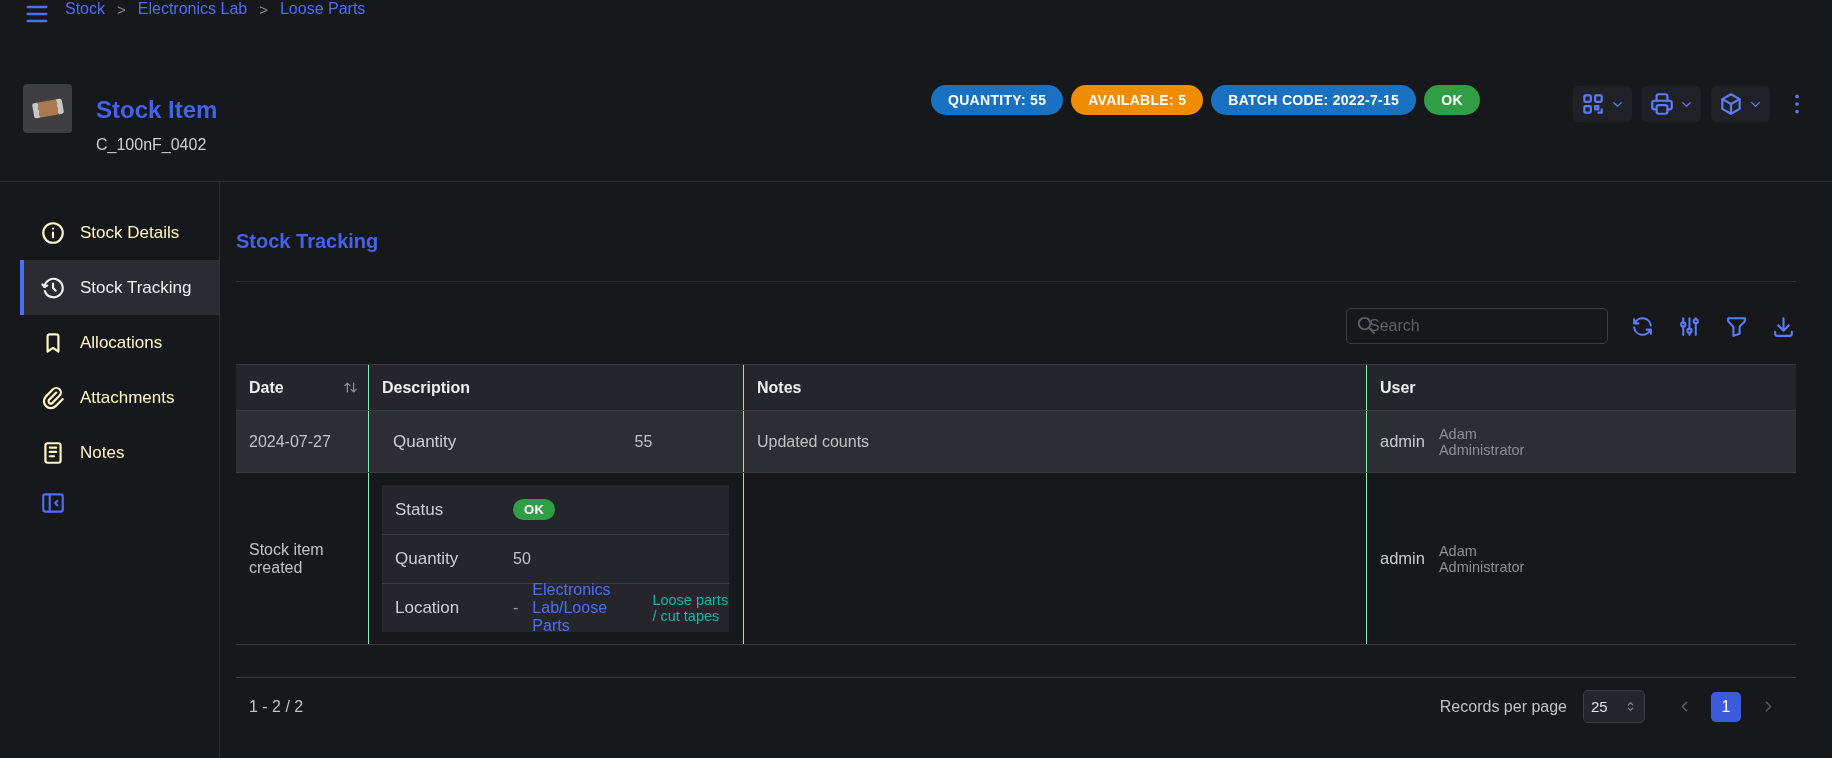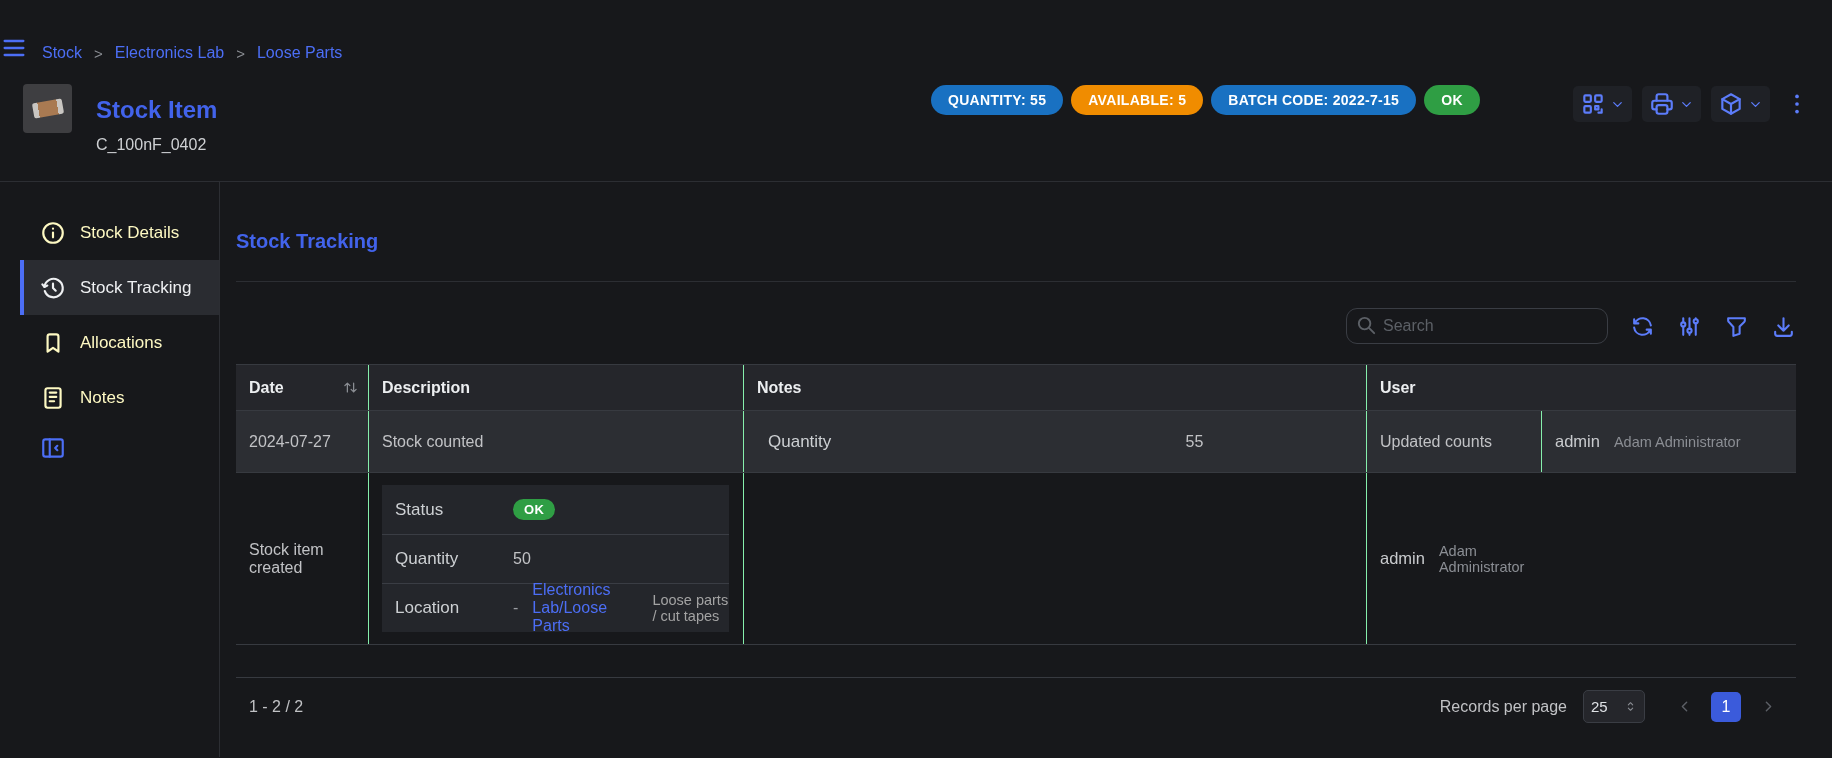--- a/index.html
+++ b/index.html
@@ -6,21 +6,21 @@
   html,body { width:1832px; height:758px; }
   body {
     background:#17181b; color:#c1c2c5;
     font-family:"Liberation Sans", sans-serif; font-size:16px;
     overflow:hidden; position:relative;
   }
   svg { display:block; }
   .ic { stroke:currentColor; fill:none; stroke-width:2; stroke-linecap:round; stroke-linejoin:round; }
 
   
-  .topbar { height:62px; display:flex; align-items:flex-end; gap:14px; }
+  .topbar { height:62px; display:flex; align-items:flex-start; padding-left:23px; gap:14px; }
   .burger { color:#4c6ef5; cursor:pointer; }
   .breadcrumb { display:flex; align-items:center; gap:12px; }
   .breadcrumb a { color:#4c6ef5; text-decoration:none; cursor:pointer; }
   .crumb-sep { color:#8b8e94; font-size:15px; }
 
   
   .pagehead { position:relative; height:119px; padding:22px 20px 0 23px; display:flex; }
   .thumb { width:49px; height:49px; background:#3e3e41; border-radius:4px;
            display:flex; align-items:center; justify-content:center; cursor:pointer; }
   .cap-body { width:30px; height:15px; border-radius:2px; transform:rotate(-10deg);
@@ -49,21 +49,21 @@
   .side-collapse { margin-top:10px; padding-left:40px; color:#4c6ef5; cursor:pointer; }
 
   .main { flex:1; padding:0 36px 0 16px; }
   .sect-heading { margin-top:46px; font-size:20px; line-height:26px; color:#4263eb; font-weight:bold; }
   .hr { height:1px; background:#2c2e33; margin-top:27px; }
 
   
   .toolbar { margin-top:26px; height:36px; display:flex; justify-content:flex-end; align-items:center; gap:22px; }
   .search { position:relative; width:262px; height:36px; }
   .search input { width:100%; height:100%; background:transparent; border:1px solid #3a3d44;
-                  border-radius:11px; padding:0 10px 0 36px; color:#c1c2c5; font-size:16px;
+                  border-radius:5px; padding:0 10px 0 22px; color:#c1c2c5; font-size:16px;
                   font-family:inherit; outline:none; }
   .search input::placeholder { color:#5c6066; }
   .search-ic { position:absolute; left:9px; top:6px; color:#5c6066; }
   .tbtn { background:none; border:none; color:#5c7cfa; cursor:pointer; padding:0; }
 
   
   .tbl { margin-top:20px; }
   .trow { display:grid; grid-template-columns:133px 375px 623px 175px 1fr;
           border-bottom:1px solid #373a40; }
   .trow > div:not(:last-child) { border-right:1px solid #86efac; }
@@ -81,21 +81,21 @@
 
   .subtable { margin:12px 14px 12px 13px; width:calc(100% - 27px); background:#24262b; }
   .subrow { height:49px; display:flex; align-items:center; padding-left:13px; }
   .subrow + .subrow { border-top:1px solid #3a3d44; }
   .sublabel { width:118px; flex-shrink:0; font-size:17px; color:#cdd0d3; }
   .okbadge { color:#fff; font-size:13px; font-weight:bold; padding:3px 11px;
              border-radius:11px; letter-spacing:.3px; }
   .subval { font-size:16px; }
   .loc-dash { color:#9a9da2; margin-right:14px; }
   .loc-link { color:#4c6ef5; text-decoration:none; cursor:pointer; font-size:16px; }
-  .loc-desc { margin-left:16px; font-size:14.5px; color:#a3a3a3; }
+  .loc-desc { margin-left:16px; font-size:14.5px; color:#14b8a6; }
 
   
   .tfoot { margin-top:32px; border-top:1px solid #373a40; height:58px;
            display:flex; align-items:center; justify-content:space-between; padding:0 13px; }
   .foot-right { display:flex; align-items:center; gap:16px; }
   .pselect { width:62px; height:33px; background:#25262b; border:1px solid #3a3d44;
              border-radius:5px; display:flex; align-items:center; justify-content:space-between;
              padding:0 7px; font-size:15px; color:#dfe2e6; cursor:pointer; }
   .pselect .sel-ic { color:#8b8e94; }
   .pg { display:flex; align-items:center; gap:12px; margin-left:8px; }
@@ -224,20 +224,28 @@
         <span class="sicon">
           <svg class="ic" width="26" height="26" viewBox="0 0 24 24">
               <path d="M9 4h6a2 2 0 0 1 2 2v14l-5-3.5L7 20V6a2 2 0 0 1 2-2z"></path>
             </svg>
         </span>
         <span>Allocations</span>
       </div>
       <div class="side-item">
         <span class="sicon">
           <svg class="ic" width="26" height="26" viewBox="0 0 24 24">
+              <path d="M15 7l-6.5 6.5a2.12 2.12 0 0 0 3 3L18 10a4.24 4.24 0 0 0-6-6L5.5 10.5a6.36 6.36 0 0 0 9 9L21 13"></path>
+            </svg>
+        </span>
+        <span>Attachments</span>
+      </div>
+      <div class="side-item">
+        <span class="sicon">
+          <svg class="ic" width="26" height="26" viewBox="0 0 24 24">
               <rect x="5" y="3" width="14" height="18" rx="2"></rect>
               <path d="M9 7h6M9 11h6M9 15h4"></path>
             </svg>
         </span>
         <span>Notes</span>
       </div>
       <div class="side-collapse">
         <span>
           <svg class="ic" width="26" height="26" viewBox="0 0 24 24">
               <rect x="3" y="4" width="18" height="16" rx="2"></rect>
@@ -302,21 +310,20 @@
                 </svg>
             </span>
           </div>
           <div class="cell">Description</div>
           <div class="cell">Notes</div>
           <div class="cell">User</div>
         </div>
 
         <div class="trow row1">
           <div class="cell">2024-07-27</div>
-          <div class="cell">Stock counted</div>
           <div class="cell details-flat">
             <span>Quantity</span>
             <span class="flatval">55</span>
           </div>
           <div class="cell notes-cell">Updated counts</div>
           <div class="cell">
             <span class="uname">admin</span>
             <span class="ufull">Adam Administrator</span>
           </div>
         </div>

